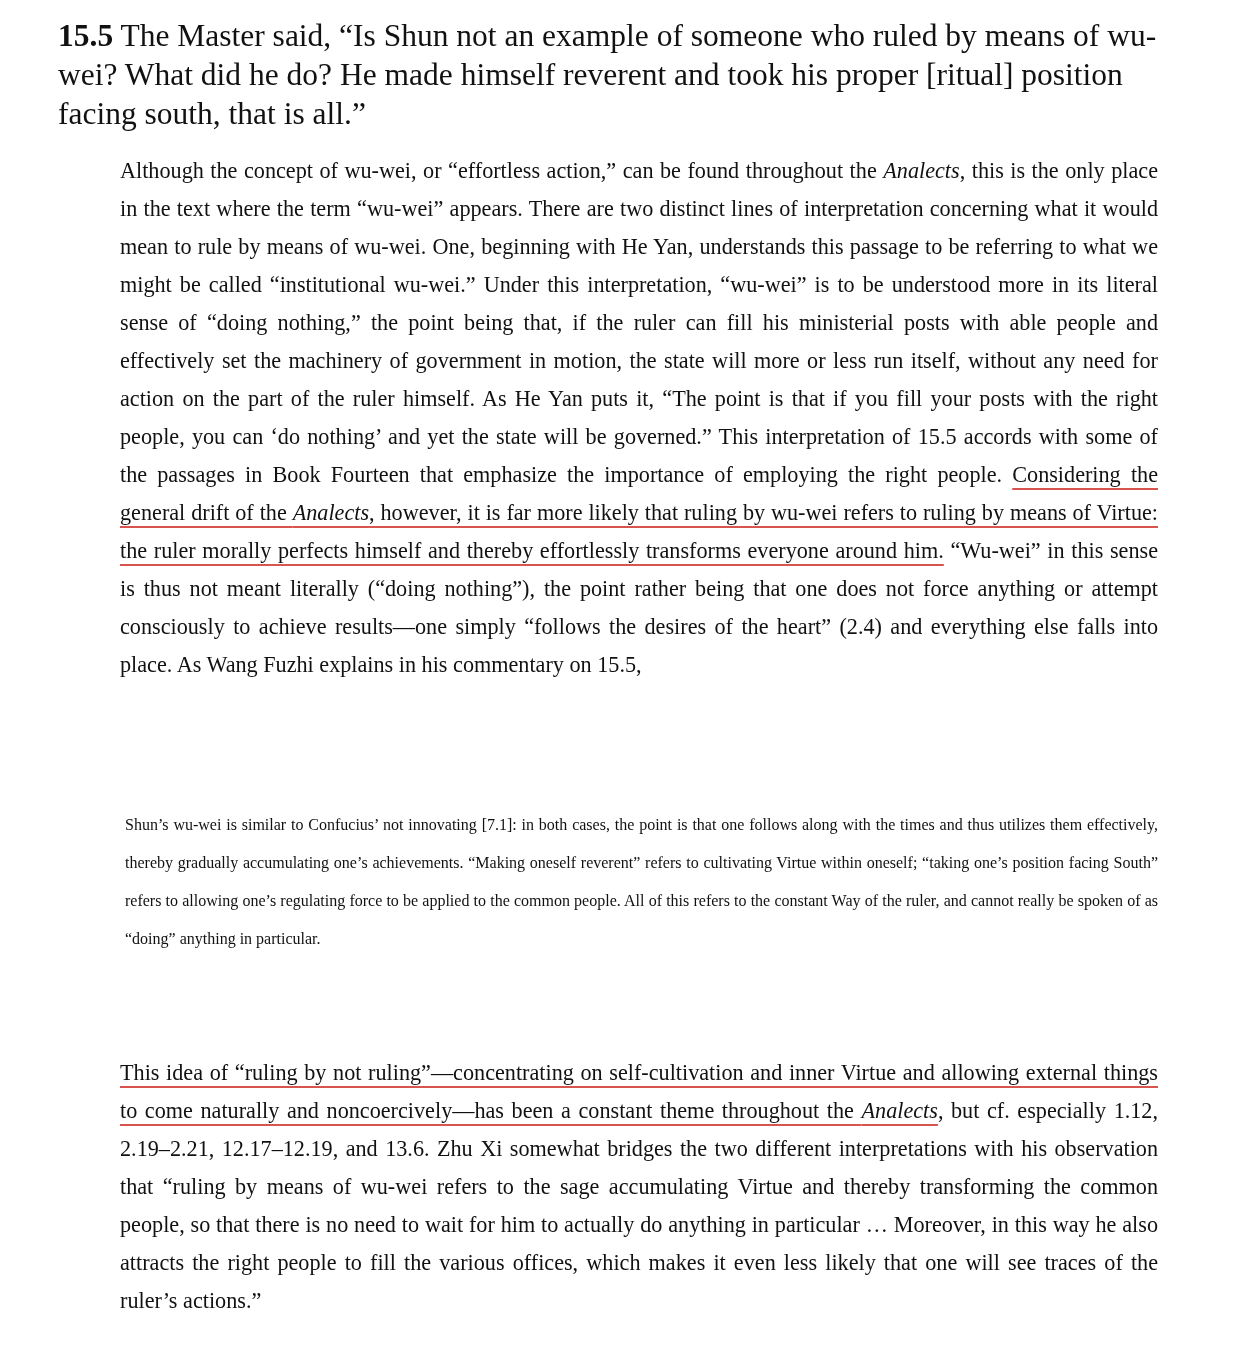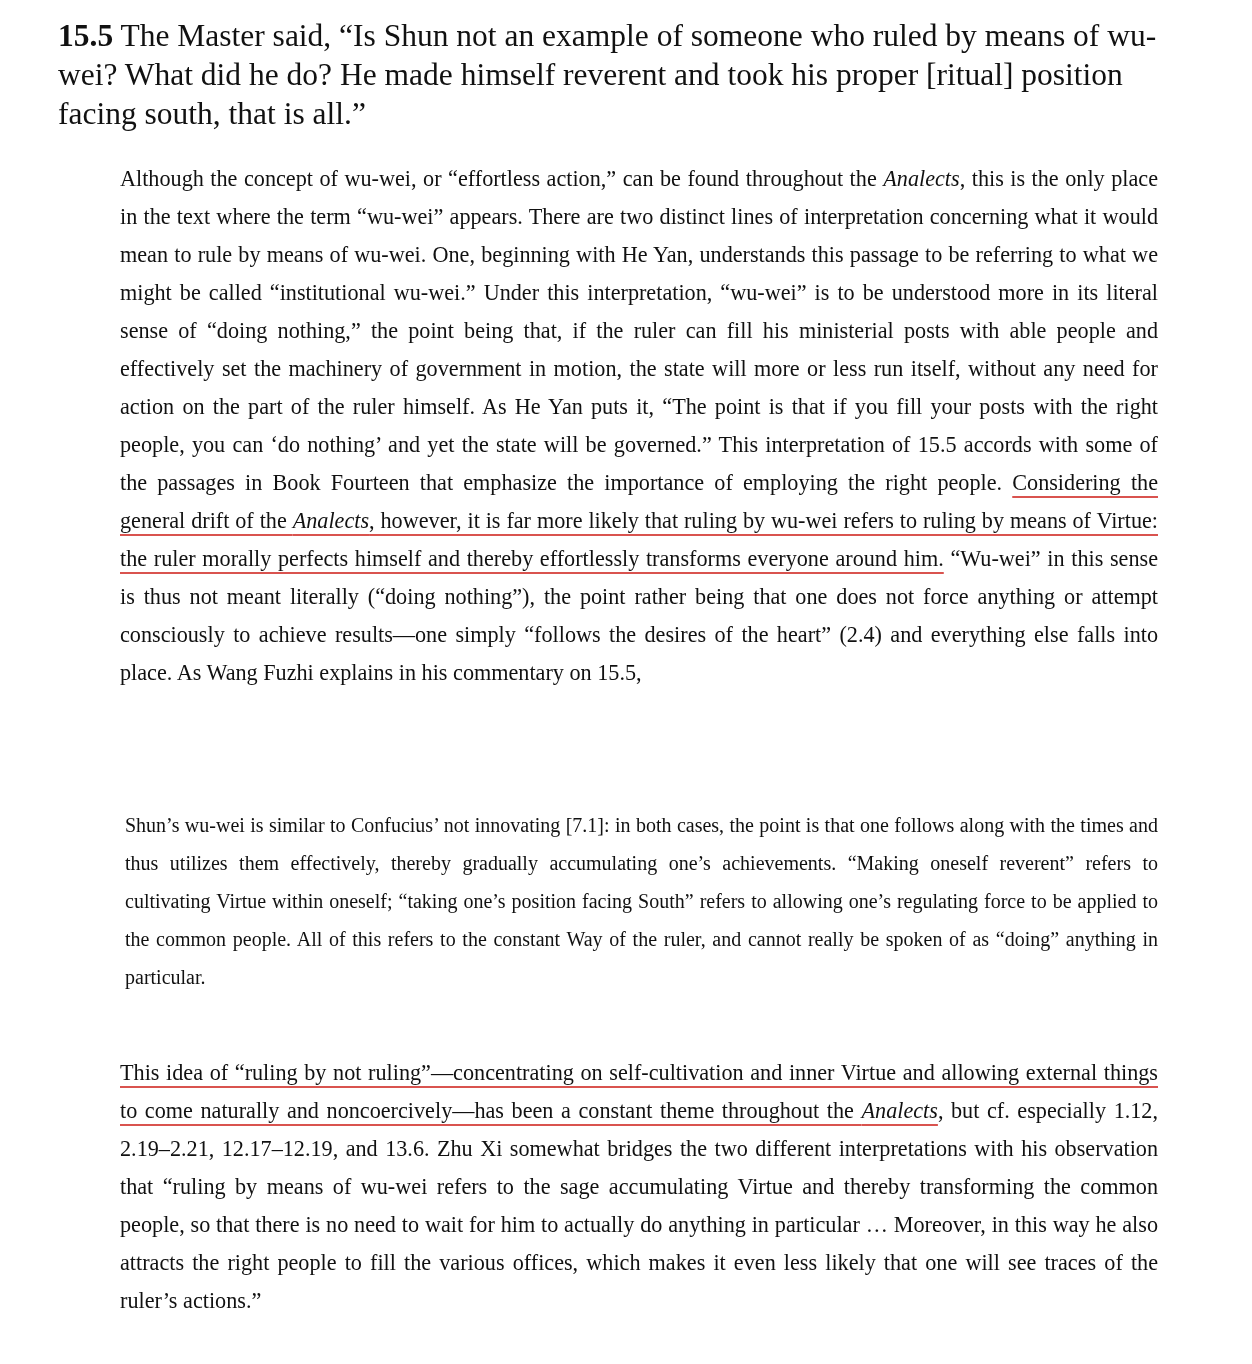--- a/index.html
+++ b/index.html
@@ -13,22 +13,22 @@
     position: absolute; left: 58px; top: 16px; width: 1100px;
     font-size: 31.5px; line-height: 39px;
     text-align: left;
   }
   .heading .num { font-weight: bold; }
   .body-block {
     position: absolute; left: 120px; width: 1038px;
     font-size: 22.2px; line-height: 38px;
     text-align: justify;
   }
-  .p1 { top: 160px; }
-  .quote { position: absolute; left: 125px; top: 806px; width: 1033px; font-size: 20px; line-height: 38px; text-align: justify; }
+  .p1 { top: 152px; }
+  .quote { position: absolute; left: 125px; top: 806px; width: 1033px; font-size: 16px; line-height: 38px; text-align: justify; }
   .p2 { top: 1054px; font-family: Liberation Serif, serif; }
   .hl {
     text-decoration: underline;
     text-decoration-color: #d9534f;
     text-decoration-thickness: 2px;
     text-underline-offset: 6px;
   }
   em { font-style: italic; }
 </style>
 </head>

